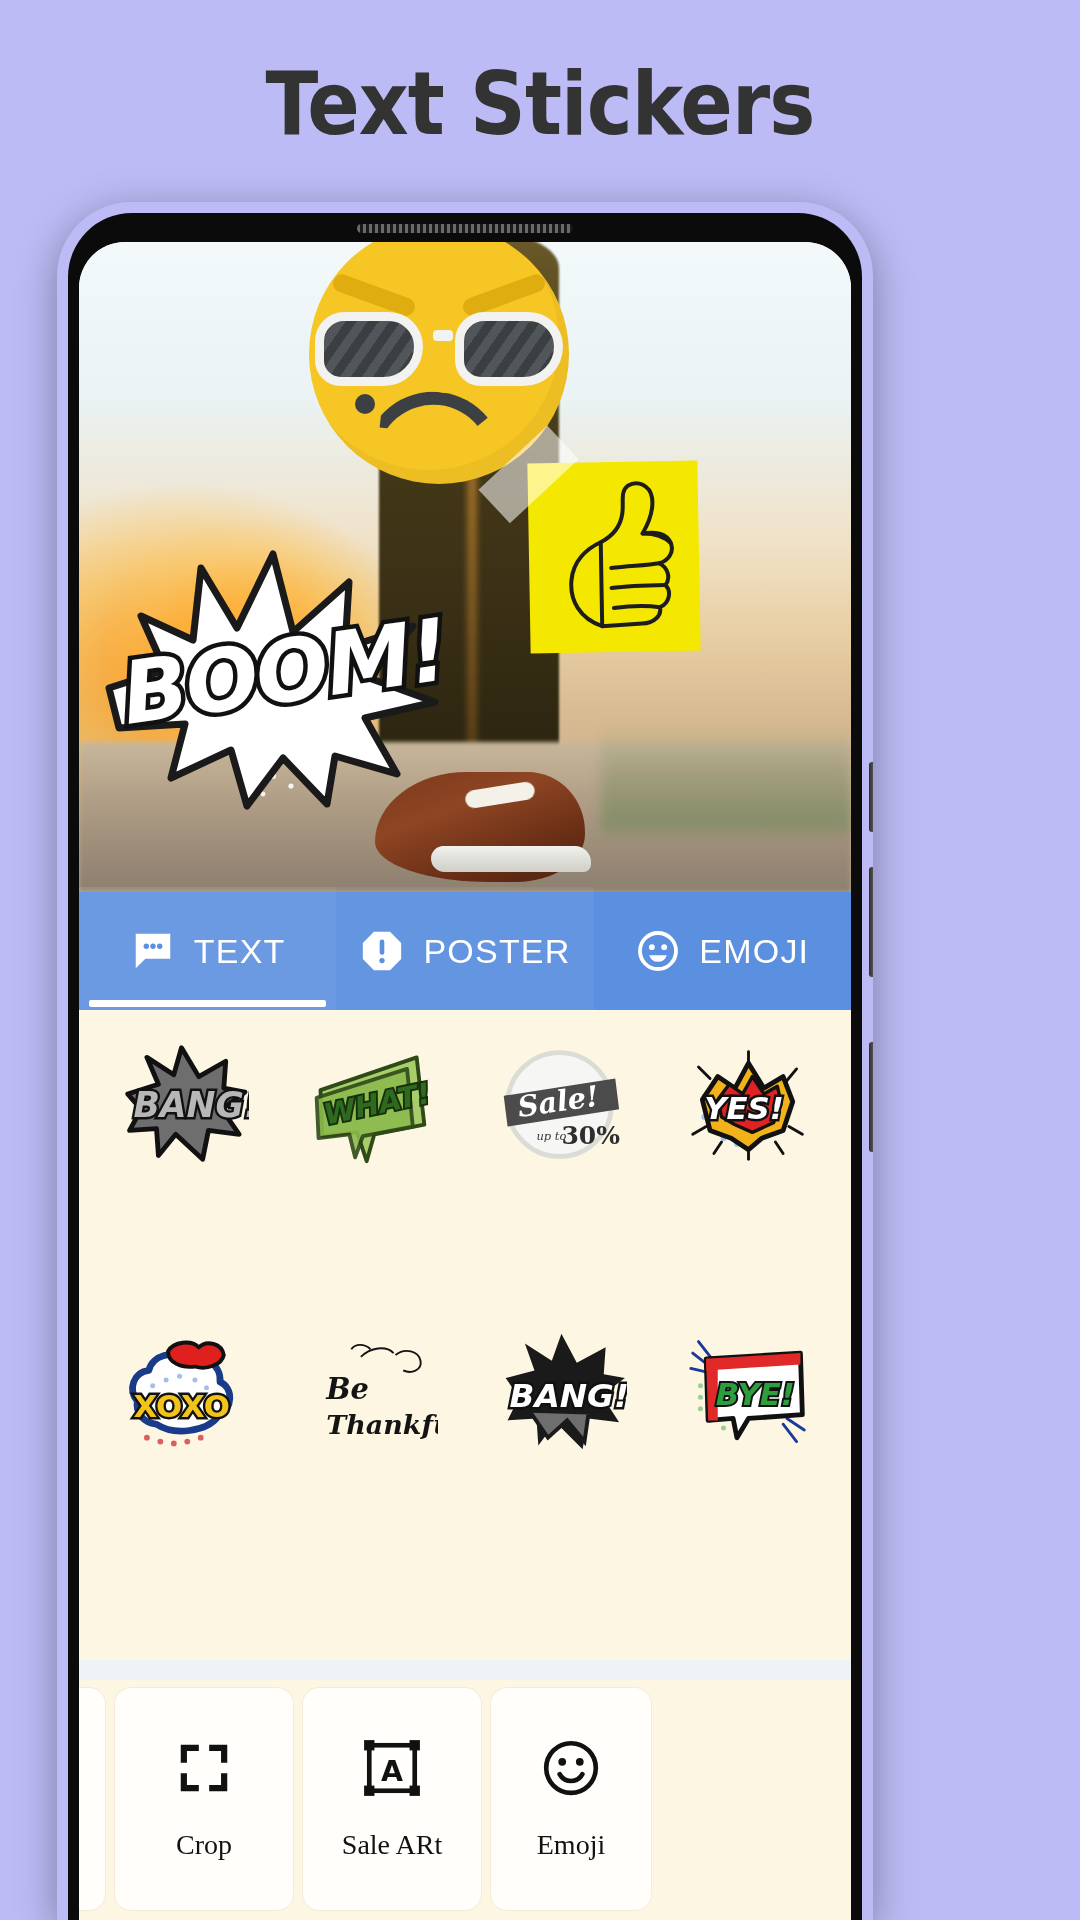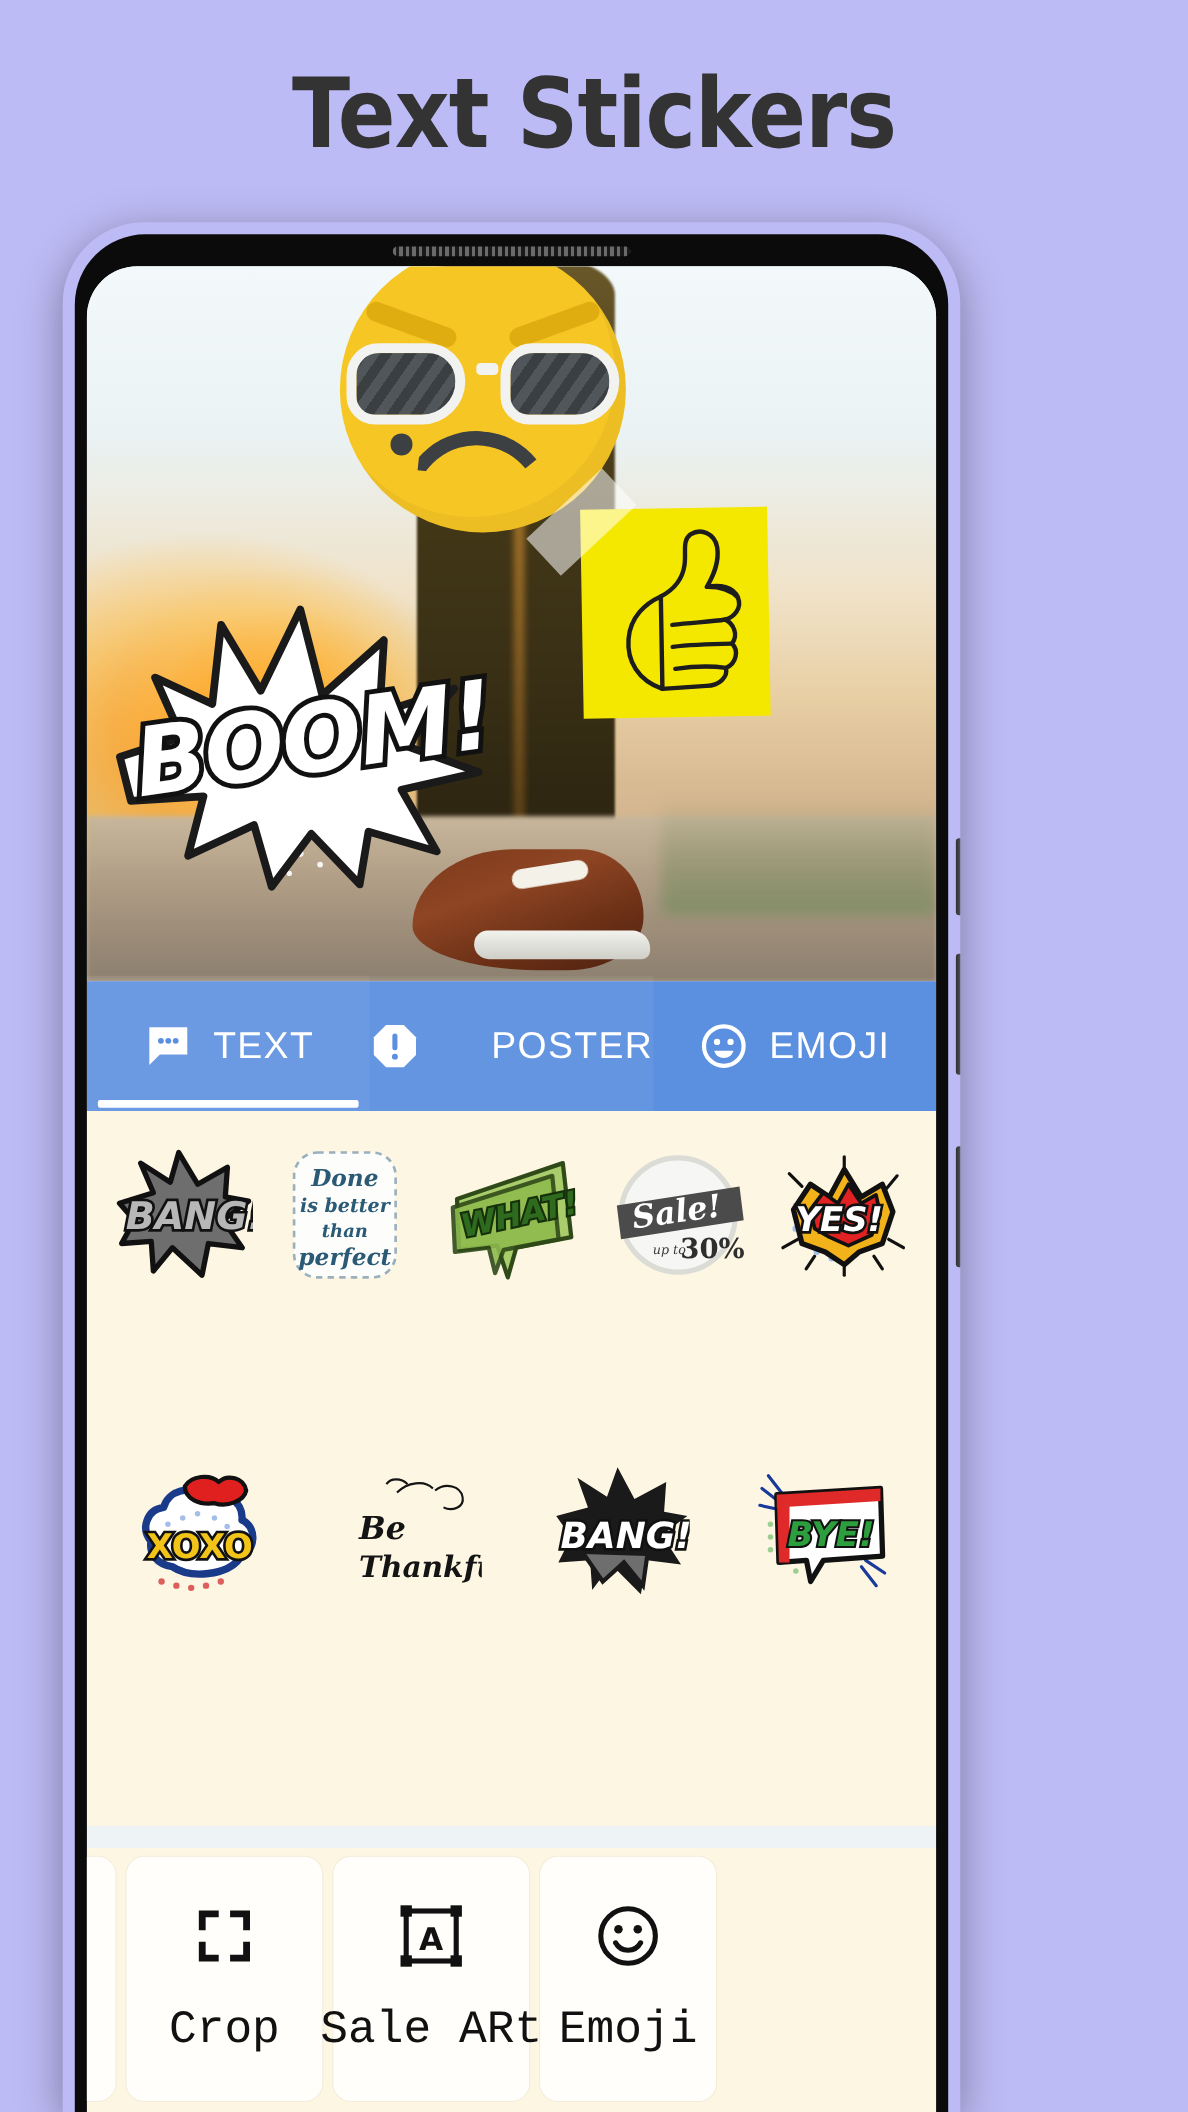--- a/index.html
+++ b/index.html
@@ -171,21 +171,21 @@
     position:absolute; left:0; top:650px; width:772px; height:118px;
     background:#5b8fe0;
     display:flex; align-items:center;
   }
   .tab {
     flex:1; height:128px; position:relative;
     display:flex; align-items:center; justify-content:center; gap:18px;
     color:#ffffff; cursor:pointer;
   }
   .tab.active { background: rgba(255,255,255,.10); }
-  .tab.dim { background: rgba(255,255,255,.06); justify-content: space-between; }
+  .tab.dim { background: rgba(255,255,255,.06); }
   .tab-label {
     font-size: 34px; font-weight: 400; letter-spacing: 1.2px;
     font-family: "Liberation Sans", sans-serif;
   }
   .tab .underline {
     position:absolute; left:10px; right:10px; bottom:8px; height:7px;
     background:#ffffff; border-radius:2px;
   }
   .ic { width:46px; height:46px; display:block; }
 
@@ -214,21 +214,21 @@
     background:#fffefa; border-radius:16px;
     height: 222px;
     display:flex; flex-direction:column; align-items:center; justify-content:center;
     gap:30px; cursor:pointer;
     box-shadow: 0 0 0 1px rgba(0,0,0,.04);
   }
   .tool.partial-l { width: 88px; margin-left:-62px; }
   .tool.full { width: 178px; }
   .tool.partial-r { width: 160px; margin-right:-44px; }
   .tool-label {
-    font-size: 42px; color:#111; font-family:Liberation Mono, monospace;
+    font-size: 28px; color:#111; font-family:Liberation Serif, serif;
     white-space:nowrap;
   }
   .tool-ic { width:62px; height:62px; }
 </style>
 </head>
 <body>
 
 <div class="promo-title">Text Stickers</div>
 
 <div class="phone">
@@ -339,31 +339,20 @@
 
       <div class="sticker-row r1">
 
         <div class="sticker-cell">
           <svg viewBox="0 0 140 130">
             <path d="M14 54 L46 44 L34 16 L62 34 L70 6 L88 36 L116 20 L114 48 L136 52 L112 70 L130 96 L98 92 L92 122 L64 96 L46 118 L44 90 L16 92 L28 70 Z" fill="#6e6e6e" stroke="#111" stroke-width="5" stroke-linejoin="round"></path>
             <text x="20" y="78" font-family="DejaVu Sans, sans-serif" font-size="36" font-weight="700" font-style="italic" fill="#b7b7b7" stroke="#111" stroke-width="5" paint-order="stroke">BANG!</text>
           </svg>
         </div>
 
-        <div class="sticker-cell">
-          <svg viewBox="0 0 140 130">
-            <rect x="22" y="6" width="96" height="118" rx="22" fill="#fdfdfb" stroke="#9ab0bd" stroke-width="2.5" stroke-dasharray="6 5"></rect>
-            <g fill="#2a5a75" font-family="DejaVu Serif, serif" font-style="italic" text-anchor="middle">
-              <text x="70" y="38" font-size="22" font-weight="700">Done</text>
-              <text x="70" y="62" font-size="18" font-weight="700">is better</text>
-              <text x="70" y="86" font-size="17" font-weight="700">than</text>
-              <text x="70" y="112" font-size="22" font-weight="700">perfect</text>
-            </g>
-          </svg>
-        </div>
 
         <div class="sticker-cell">
           <svg viewBox="0 0 140 130">
             <path d="M18 50 L118 16 L126 86 L74 96 L66 124 L56 94 L20 98 Z" fill="#a8cd6a" stroke="#2f4a18" stroke-width="4" stroke-linejoin="round"></path>
             <path d="M14 58 L108 28 L114 88 L62 98 L54 120 L48 96 L16 100 Z" fill="#8dbb4e" stroke="#2f4a18" stroke-width="4" stroke-linejoin="round" opacity=".9"></path>
             <text x="24" y="86" transform="rotate(-12 24 86)" font-family="DejaVu Sans, sans-serif" font-size="30" font-weight="700" font-style="italic" fill="#2e6b1f" stroke="#16300c" stroke-width="4" paint-order="stroke">WHAT!</text>
           </svg>
         </div>
 
         <div class="sticker-cell">

